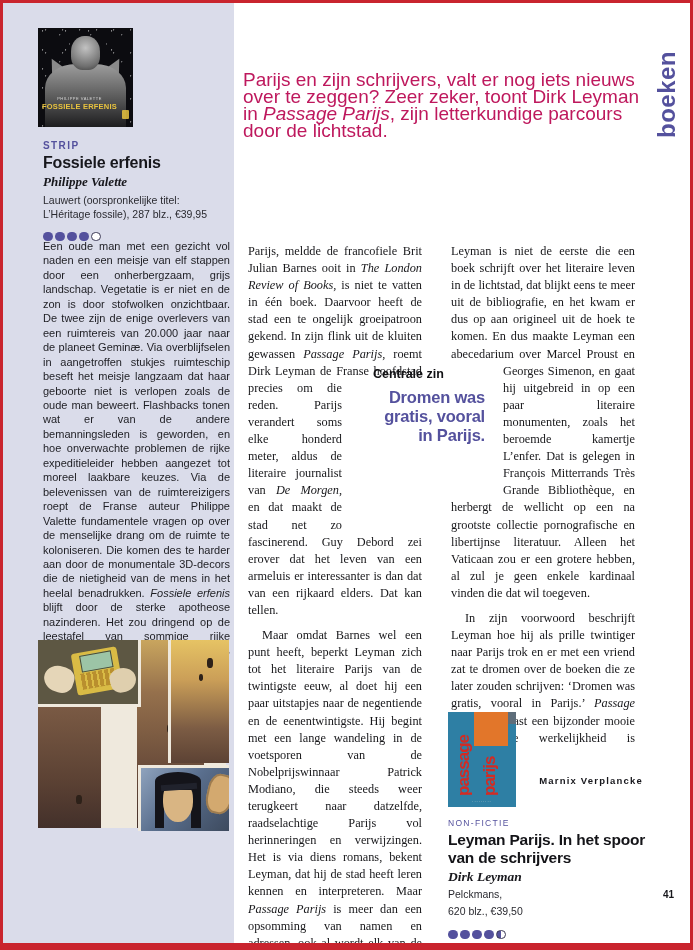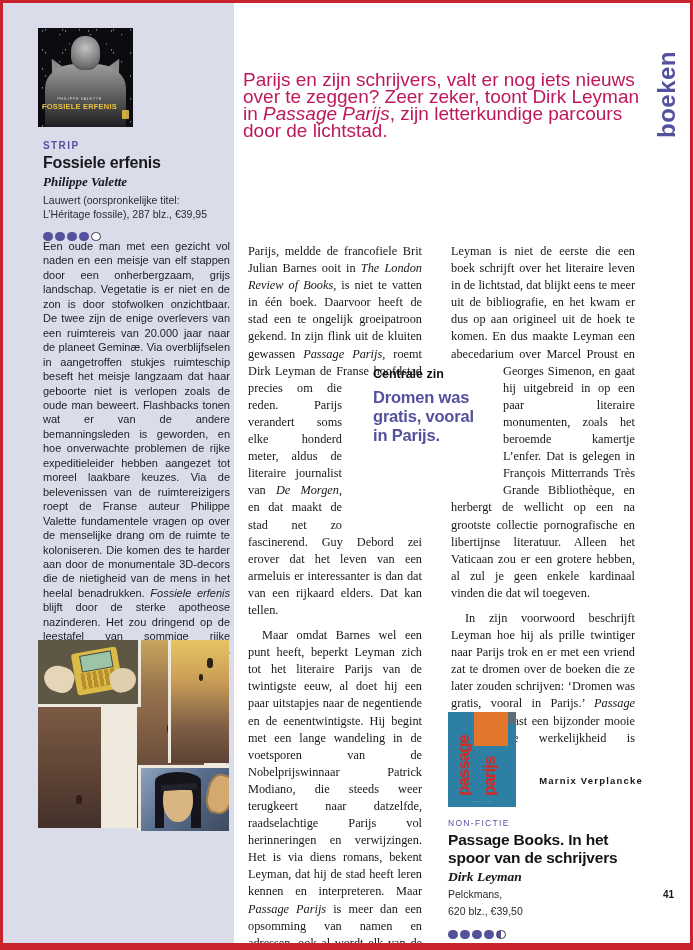--- a/index.html
+++ b/index.html
@@ -81,21 +81,21 @@
              font-family:"Liberation Serif", serif; font-size:12.3px; line-height:17.1px; color:#17171a; text-align:justify; }
   .col1 { width:190px; } .col2 { width:200px; }
   .columns p { margin:8px; }
   .columns p.indent { text-indent:14px; }
   .wrapR { float:right; width:80px; height:152px; }
   .wrapL { float:left; width:52px; height:136px; }
   .byline { text-align:right; font-family:"Liberation Sans", sans-serif; font-size:9.5px; font-weight:bold;
             letter-spacing:1.2px; color:#17171c; margin-top:3px; }
   .pullquote { position:absolute; left:370px; top:364px; width:112px; }
   .pq-label { font-size:12.5px; font-weight:bold; color:#111114; }
-  .pq-text { margin-top:7px; font-size:16.5px; line-height:19px; font-weight:bold; color:var(--accent); letter-spacing:-.2px; }
+  .pq-text { margin-top:7px; font-size:16.5px; line-height:19px; font-weight:bold; color:var(--accent); letter-spacing:-.2px;text-align:right; }
   
   .bookbox { position:absolute; left:445px; top:709px; width:202px; }
   .cover2 { position:relative; width:68px; height:95px; background:var(--cover2_teal); overflow:hidden; }
   .cover2-orange { position:absolute; left:26px; top:0; width:34px; height:34px; background:var(--cover2_orange); }
   .cover2-gray { position:absolute; right:0; top:0; width:8px; height:12px; background:#5d6d7a; }
   .cover2-word { position:absolute; font-weight:bold; color:var(--cover2_red); font-size:17px; letter-spacing:-1px;
                  transform:rotate(-90deg); transform-origin:top left; white-space:nowrap; }
   .cover2-w1 { left:6px; top:84px; } .cover2-w2 { left:32px; top:84px; }
   .cover2-foot { position:absolute; bottom:3px; left:0; right:0; text-align:center; color:#e8e4da; font-size:3.5px; letter-spacing:1px; }
   .bb-kicker { margin-top:11px; font-size:8.5px; font-weight:normal; letter-spacing:1.3px; color:var(--accent); }
@@ -184,21 +184,21 @@
 
   <div class="bookbox">
     <div class="cover2">
       <div class="cover2-orange"></div>
       <div class="cover2-gray"></div>
       <div class="cover2-word cover2-w1">passage</div>
       <div class="cover2-word cover2-w2">parijs</div>
       <div class="cover2-foot">·········</div>
     </div>
     <div class="bb-kicker">NON-FICTIE</div>
-    <div class="bb-title">Passage Books. In het spoor van de schrijvers</div>
+    <div class="bb-title">Leyman Parijs. In het spoor van de schrijvers</div>
     <div class="bb-author">Dirk Leyman</div>
     <div class="bb-pub">Pelckmans,</div>
     <div class="bb-pub">620 blz., €39,50</div>
     <div class="dots"><span class="dot dot--filled"></span><span class="dot dot--filled"></span><span class="dot dot--filled"></span><span class="dot dot--filled"></span><span class="dot dot--half"></span></div>
   </div>
 
   <div class="pagenum">41</div>
 </div>
 
 </body></html>

